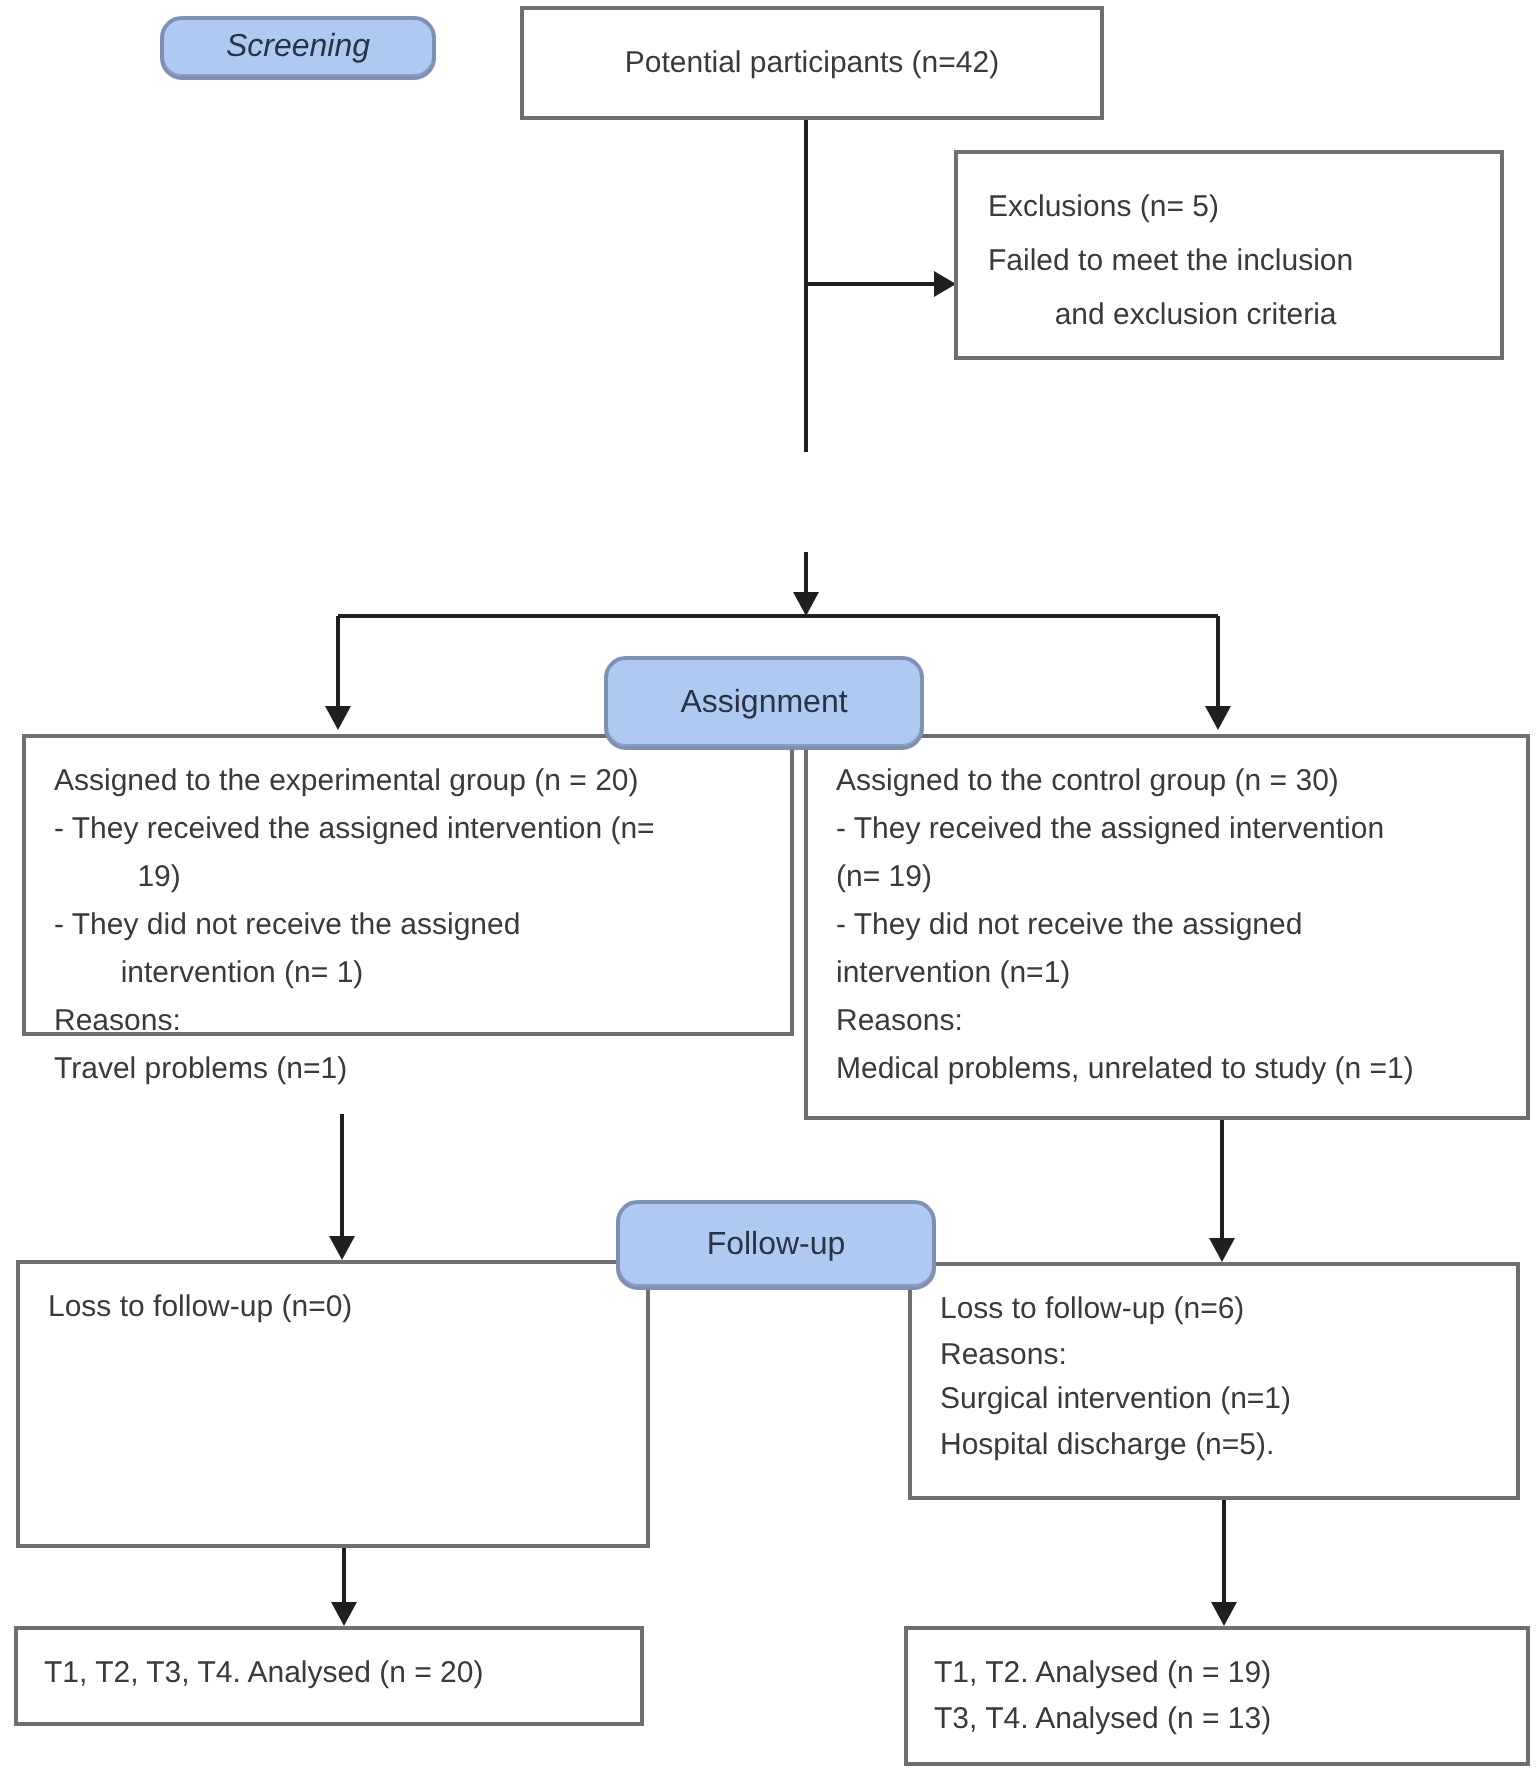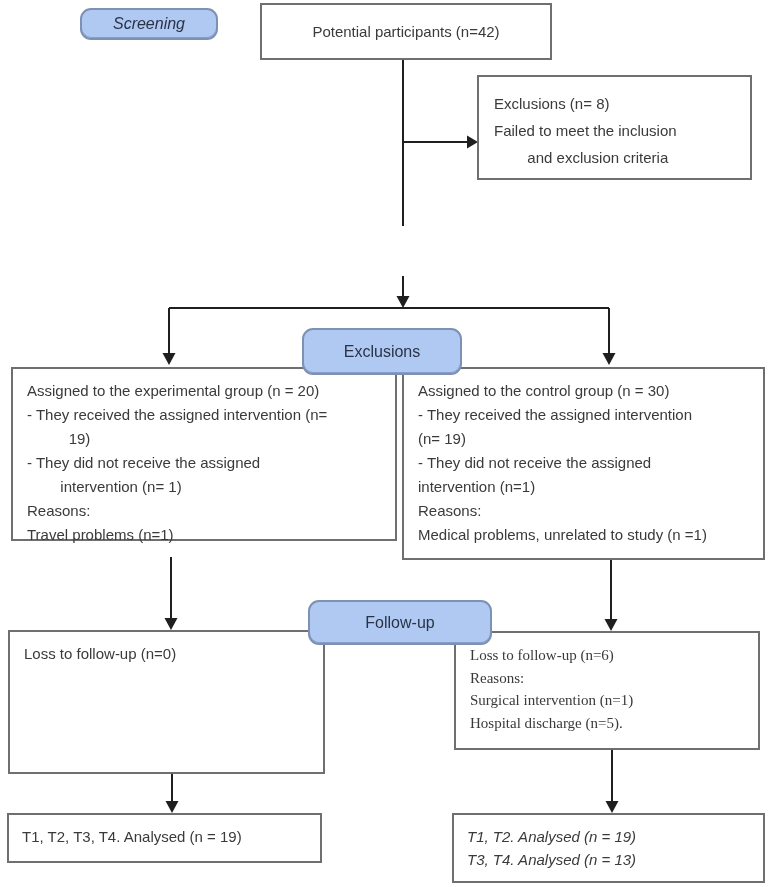--- a/index.html
+++ b/index.html
@@ -52,29 +52,29 @@
     color:var(--stage_text);
     box-shadow:inset 0 -1px 0 rgba(90,105,140,.45);
   }
   
   #stage-screening{left:80px;top:8px;width:138px;height:32px;font-style:italic;}
   #box-potential{left:260px;top:3px;width:292px;height:57px;}
   #box-exclusions{left:477px;top:75px;width:275px;height:105px;padding:13px 10px 0 15px;}
   #box-exclusions .box-text{line-height:27px;}
   #box-randomized{left:275px;top:226px;width:242px;height:50px;}
   #stage-assignment{left:302px;top:328px;width:160px;height:47px;}
-  #box-experimental{left:11px;top:367px;width:386px;height:174px;padding:10px 10px 0 14px;}
+  #box-experimental{left:11px;top:367px;width:386px;height:151px;padding:10px 10px 0 14px;}
   #box-control{left:402px;top:367px;width:363px;height:193px;padding:10px 10px 0 14px;}
-  #stage-followup{left:308px;top:600px;width:184px;height:45px;text-align:right;}
+  #stage-followup{left:308px;top:600px;width:160px;height:45px;text-align:right;}
   #box-followup-left{left:8px;top:630px;width:317px;height:144px;padding:11px 10px 0 14px;}
-  #box-followup-right{left:454px;top:631px;width:306px;height:119px;padding:11px 10px 0 14px;font-family:Liberation Serif, serif;}
+  #box-followup-right{left:454px;top:631px;width:306px;height:119px;padding:11px 10px 0 14px;}
   #box-followup-left .box-text,#box-followup-right .box-text{line-height:22.5px;}
   #stage-assessment{left:308px;top:777px;width:160px;height:41px;}
   #box-analysed-left{left:7px;top:813px;width:315px;height:50px;padding:11px 10px 0 13px;}
-  #box-analysed-right{left:452px;top:813px;width:313px;height:70px;padding:11px 10px 0 13px;font-style:italic;}
+  #box-analysed-right{left:452px;top:813px;width:313px;height:70px;padding:11px 10px 0 13px;}
   #box-analysed-left .box-text,#box-analysed-right .box-text{line-height:22.5px;}
 </style>
 </head>
 <body>
 
 <div class="canvas">
 
   <svg class="connectors" width="768" height="887" viewBox="0 0 768 887">
     <g stroke="#1f1f1f" stroke-width="2" fill="none">
       <path d="M403 59 V226"></path>
@@ -98,27 +98,27 @@
       <polygon points="165.5,801 178.5,801 172,813"></polygon>
       <polygon points="605.5,801 618.5,801 612,813"></polygon>
     </g>
   </svg>
 
   <div class="stage" id="stage-screening">Screening</div>
 
   <div class="box centered" id="box-potential">Potential participants (n=42)</div>
 
   <div class="box" id="box-exclusions">
-    <div class="box-text">Exclusions (n= 8)
+    <div class="box-text">Exclusions (n= 5)
 Failed to meet the inclusion
         and exclusion criteria</div>
   </div>
 
 
-  <div class="stage" id="stage-assignment">Exclusions</div>
+  <div class="stage" id="stage-assignment">Assignment</div>
 
   <div class="box" id="box-experimental">
     <div class="box-text">Assigned to the experimental group (n = 20)
 - They received the assigned intervention (n=
           19)
 - They did not receive the assigned
         intervention (n= 1)
 Reasons:
 Travel problems (n=1)</div>
   </div>
@@ -141,21 +141,21 @@
 
   <div class="box" id="box-followup-right">
     <div class="box-text">Loss to follow-up (n=6)
 Reasons:
 Surgical intervention (n=1)
 Hospital discharge (n=5).</div>
   </div>
 
 
   <div class="box" id="box-analysed-left">
-    <div class="box-text">T1, T2, T3, T4. Analysed (n = 19)</div>
+    <div class="box-text">T1, T2, T3, T4. Analysed (n = 20)</div>
   </div>
 
   <div class="box" id="box-analysed-right">
     <div class="box-text">T1, T2. Analysed (n = 19)
 T3, T4. Analysed (n = 13)</div>
   </div>
 
 </div>
 
 </body></html>

